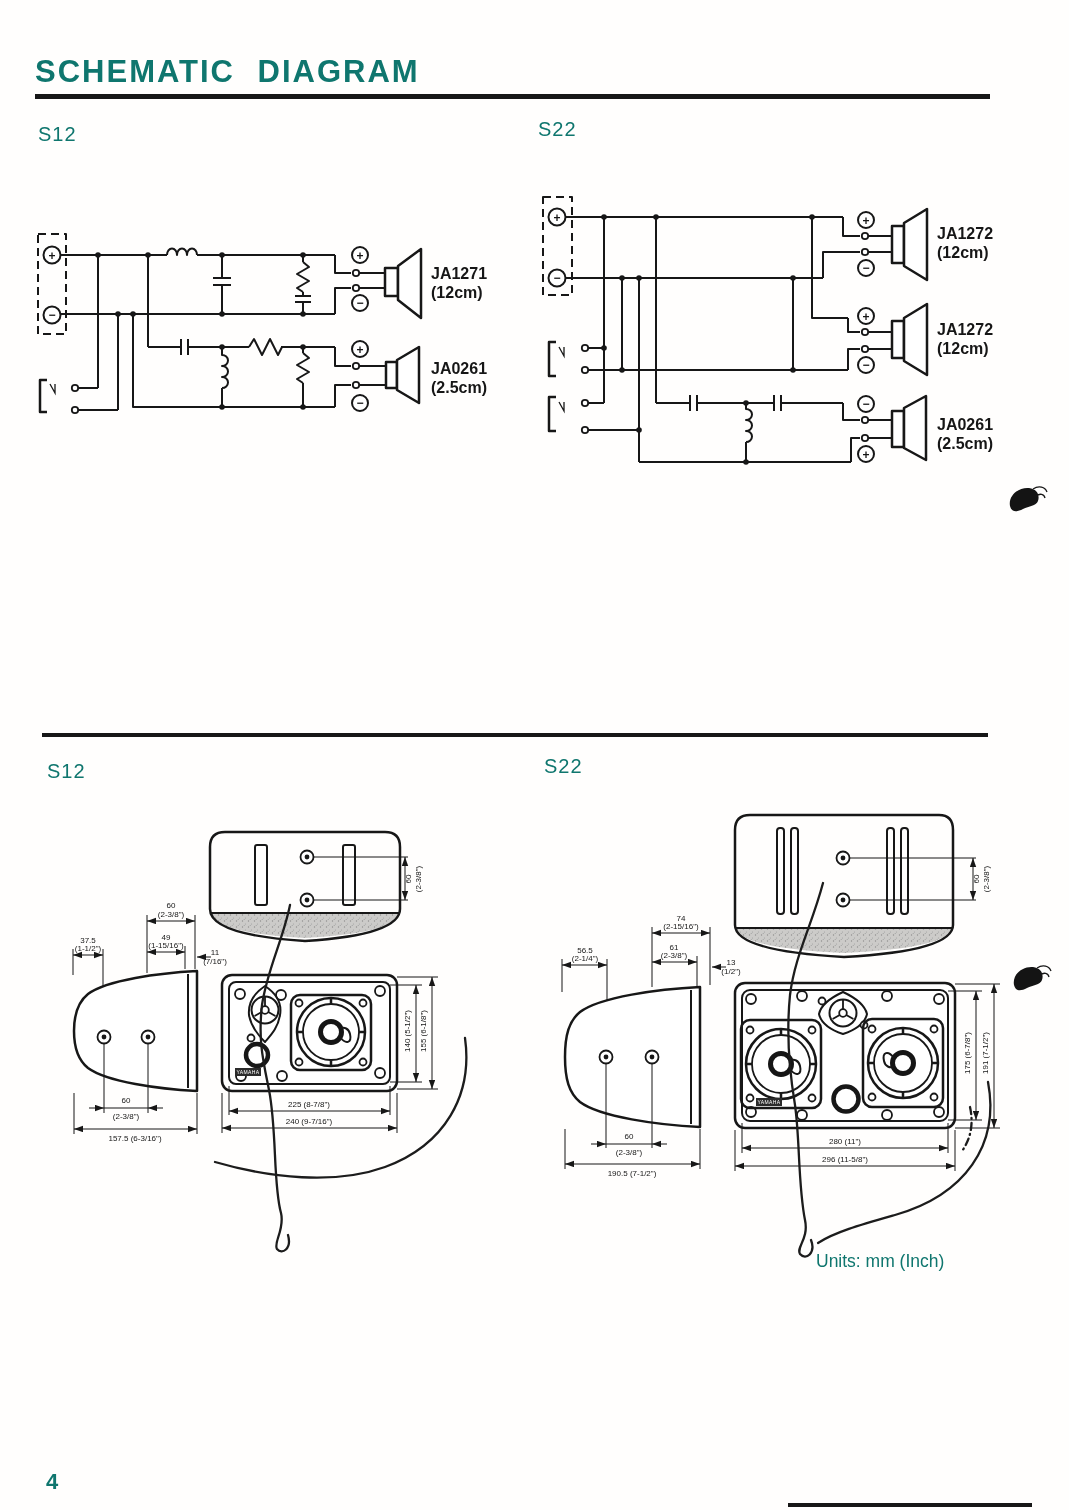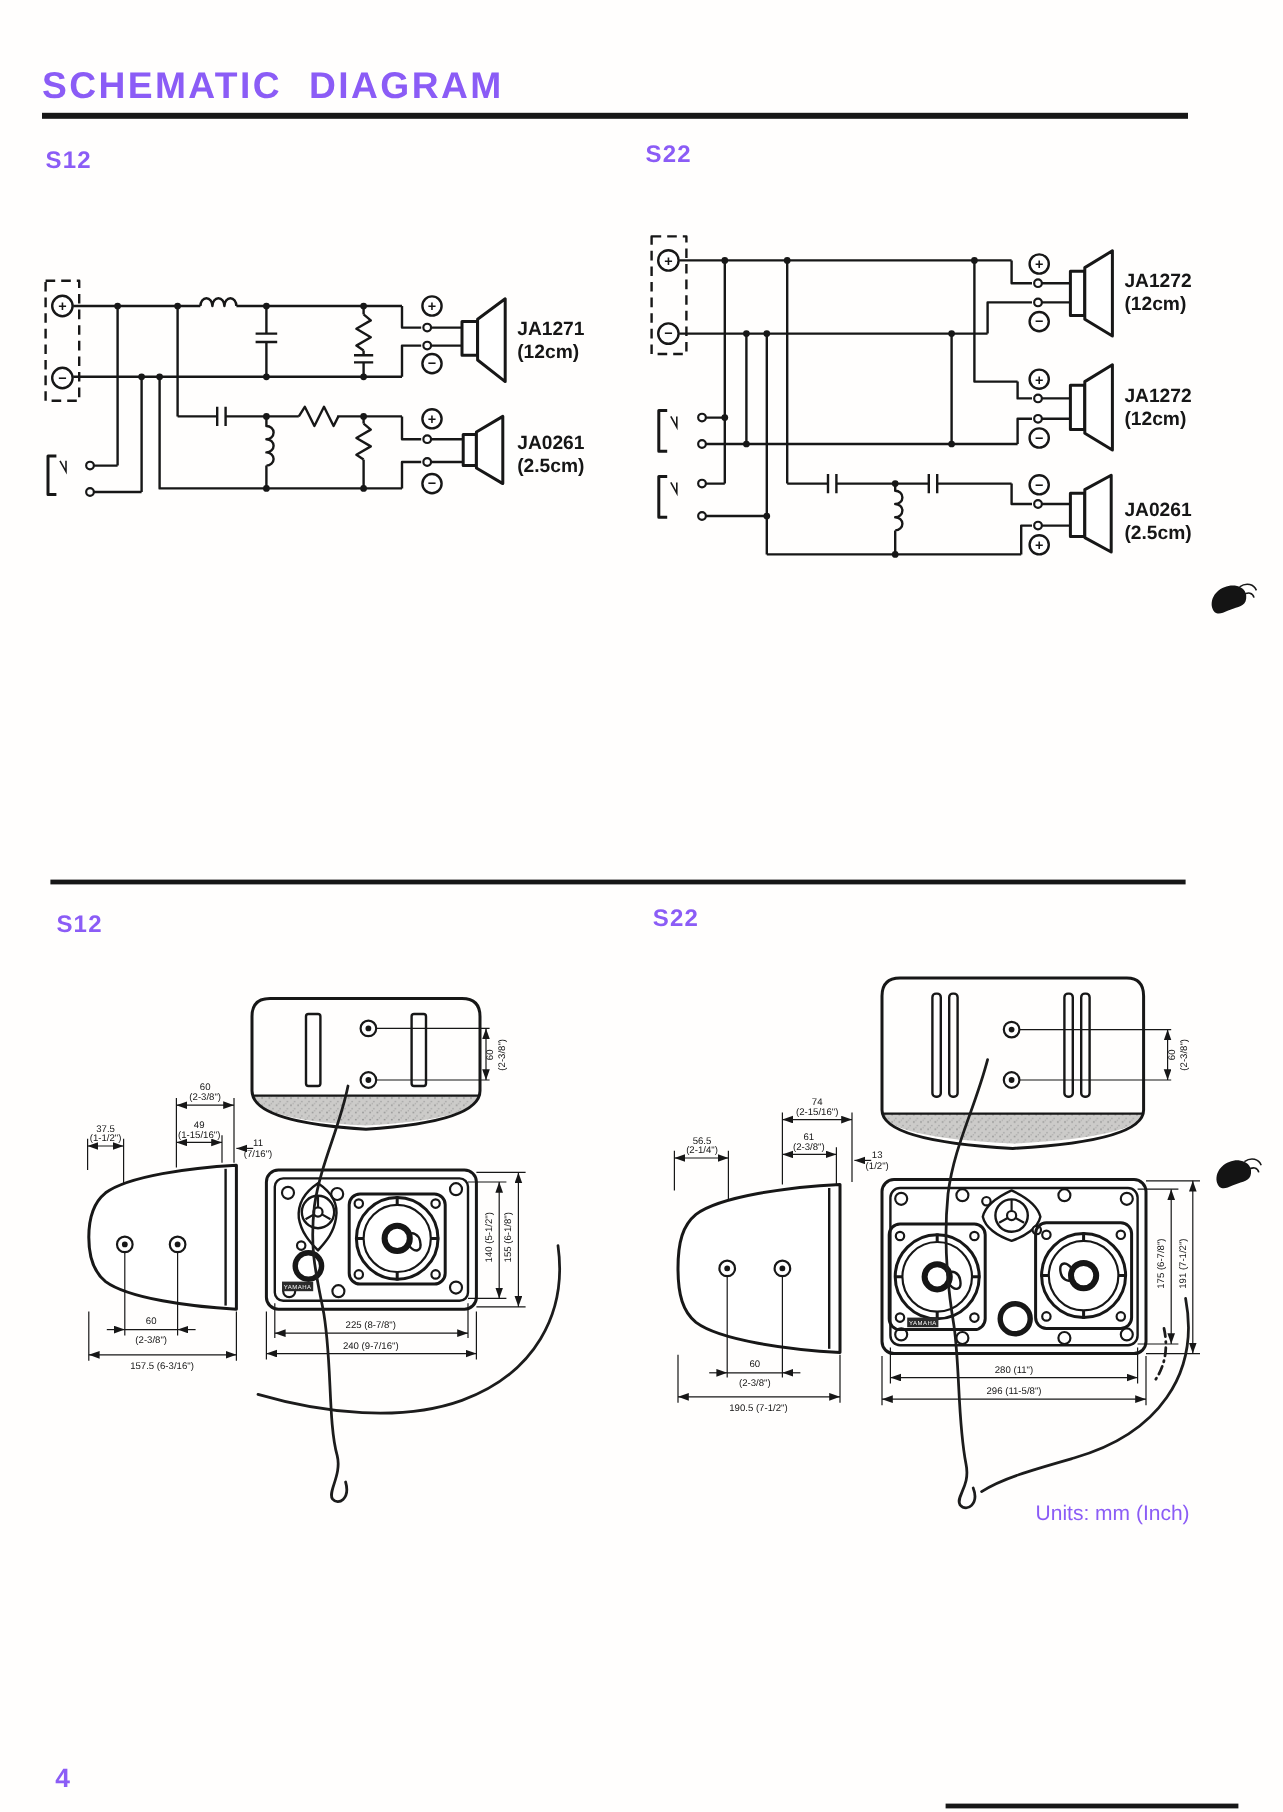--- a/index.html
+++ b/index.html
@@ -1,20 +1,20 @@
 <!DOCTYPE html>
 <html><head>
 <meta charset="utf-8">
 <style>
   html,body{margin:0;padding:0;background:#e8e8e8}
   .page{position:relative;width:1069px;height:1510px;background:#fffefd;
-        font-family:"Liberation Sans",sans-serif;color:#8b5cf6;overflow:hidden}
+        font-family:"Liberation Sans",sans-serif;color:#0f766e;overflow:hidden}
   .h1{position:absolute;font-weight:bold;font-size:31px;letter-spacing:2px;word-spacing:12px;white-space:nowrap}
   .rule{position:absolute;background:#171717}
-  .model{position:absolute;font-weight:bold;font-size:20px;letter-spacing:1px}
+  .model{position:absolute;font-weight:normal;font-size:20px;letter-spacing:1px}
   .units{position:absolute;font-size:17.5px}
   .pageno{position:absolute;font-size:22px;font-weight:bold}
   svg{position:absolute;overflow:visible}
   svg text{font-family:"Liberation Sans",sans-serif;fill:#161616}
   .w25{stroke:#171717;stroke-width:2.5;fill:none;stroke-linejoin:round}
   .w2{stroke:#171717;stroke-width:2;fill:none;stroke-linejoin:round}
   .w18{stroke:#171717;stroke-width:1.8;fill:none}
   .thin{stroke:#171717;stroke-width:1.3;fill:none}
   .dim{stroke:#171717;stroke-width:1;fill:none}
   .dot{fill:#171717;stroke:none}
@@ -480,17 +480,17 @@
       <text class="dimtxt" x="295" y="349">280 (11")</text>
       <path class="dim" d="M185,335 V376 M405,335 V376"></path>
       <line x1="185" y1="371" x2="405" y2="371" class="dim" marker-start="url(#arB)" marker-end="url(#arB)"></line>
       <text class="dimtxt" x="295" y="367">296 (11-5/8")</text>
     </g>
     <path class="pen" d="M273,88 C262,130 245,160 240,200 C236,240 240,280 245,310 C250,345 248,390 255,425 C259,444 246,452 250,459 C256,466 266,458 261,445"></path>
     <path class="pen" d="M438,287 C450,350 415,400 345,420 C310,430 285,437 268,448"></path>
     <path class="pen" stroke-dasharray="7 4 1 4" d="M420,312 C424,330 420,345 412,356"></path>
   </svg>
 
-  <div class="units" style="left:863px;top:1251px">Units: mm (Inch)</div>
+  <div class="units" style="left:816px;top:1251px">Units: mm (Inch)</div>
 
   <div class="pageno" style="left:46px;top:1469px">4</div>
   <div class="rule" style="left:788px;top:1503px;width:244px;height:3.5px"></div>
 </div>
 
 </body></html>

